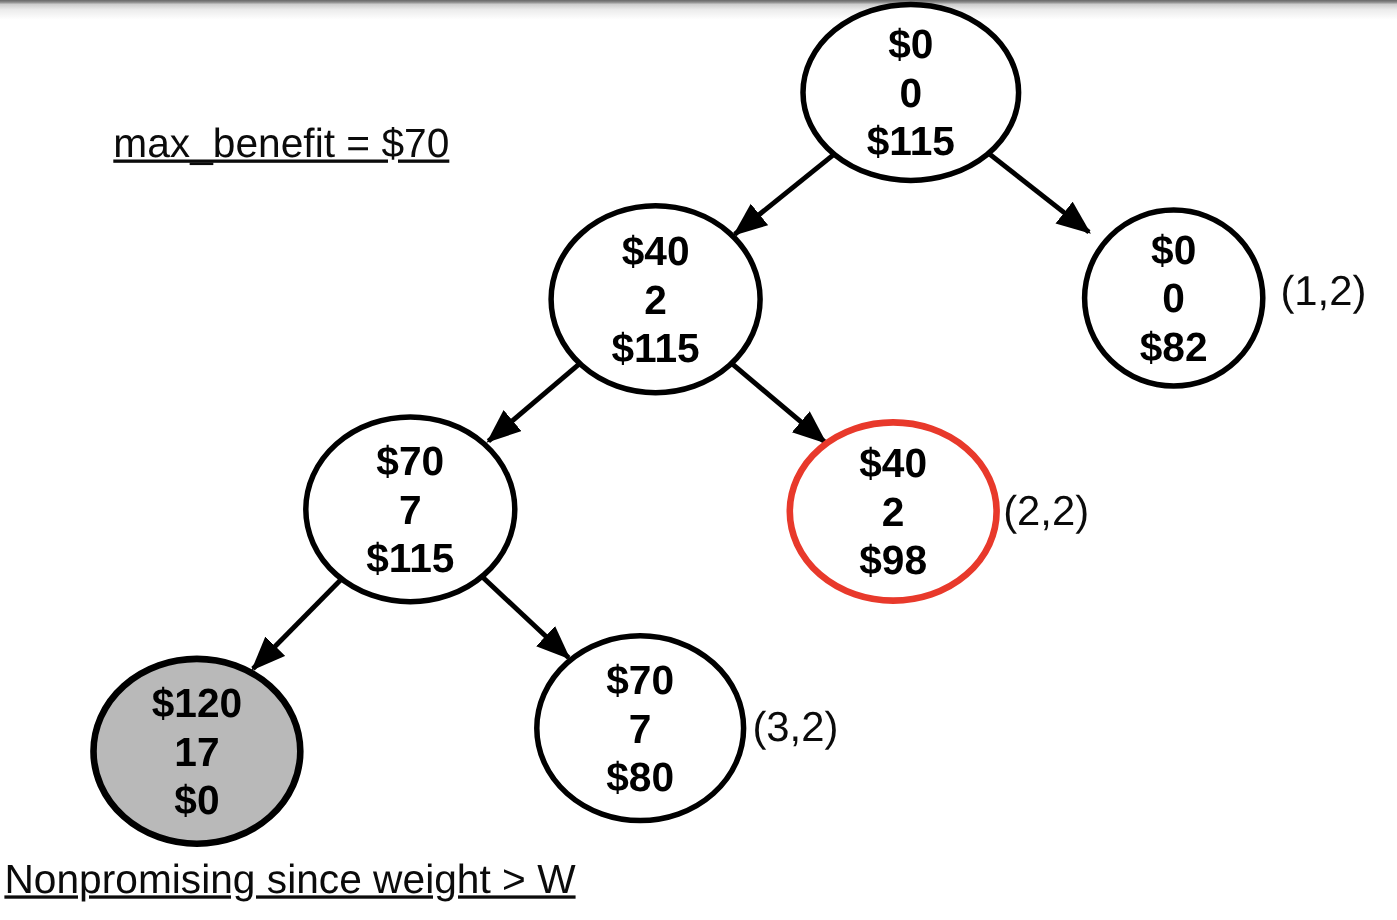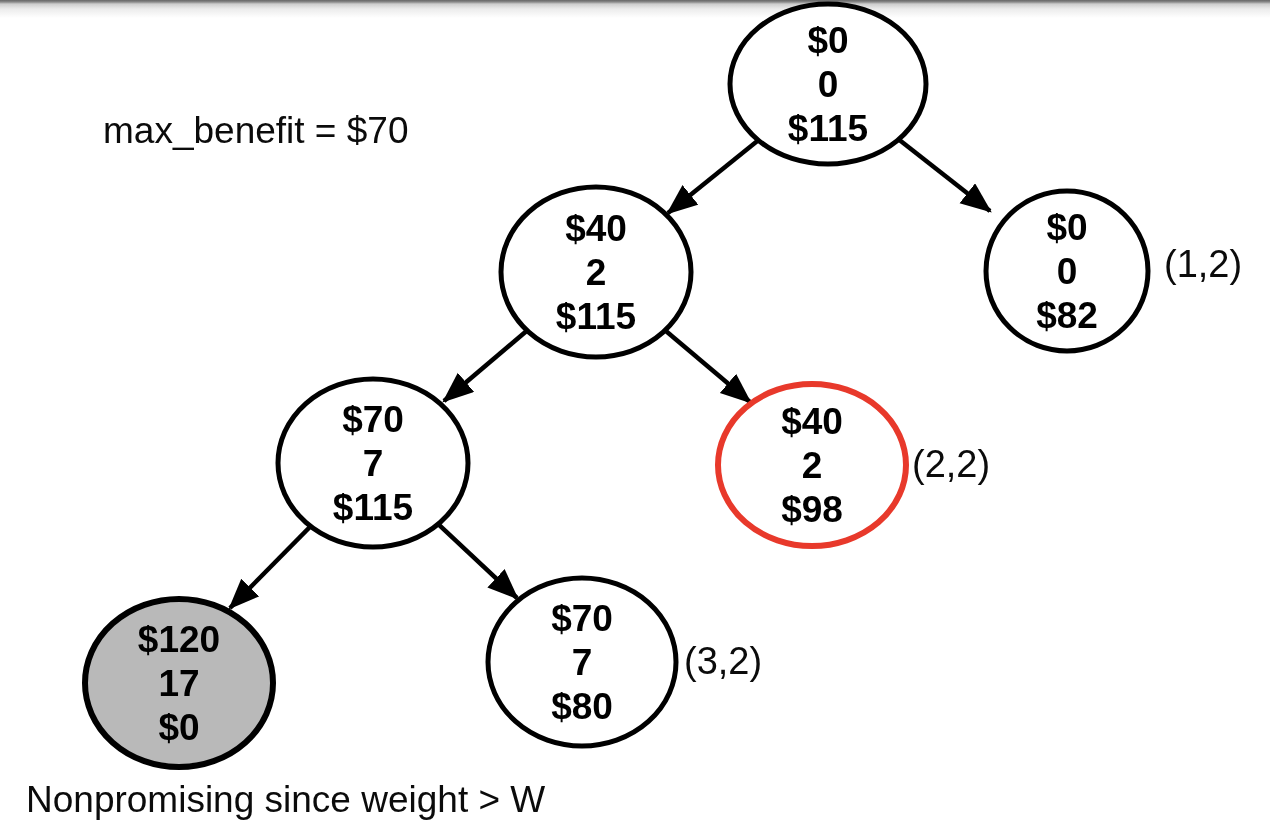--- a/index.html
+++ b/index.html
@@ -21,23 +21,24 @@
     background: linear-gradient(to bottom,
       #676767 0px, #8a8a8a 2px, #cdcdcd 4px, #ececec 9px, #ffffff 18px);
     pointer-events: none;
   }
   .annotation {
     position: absolute;
     color: #0b0b0b;
     font-size: 37px;
     line-height: 1.15;
     white-space: nowrap;
+    text-decoration: underline;
   }
   #max-benefit { left: 103px; top: 110px; }
-  #bottom-note { left: 26px;  top: 779px; }
+  #bottom-note { left: 4px;  top: 779px; }
   svg.tree { position: absolute; left: 0; top: 0; }
   svg .node-values {
     font-family: "Liberation Sans", sans-serif;
     font-weight: bold;
     font-size: 37px;
     fill: #000000;
   }
   svg .node-position-label {
     font-family: "Liberation Sans", sans-serif;
     font-weight: normal;

